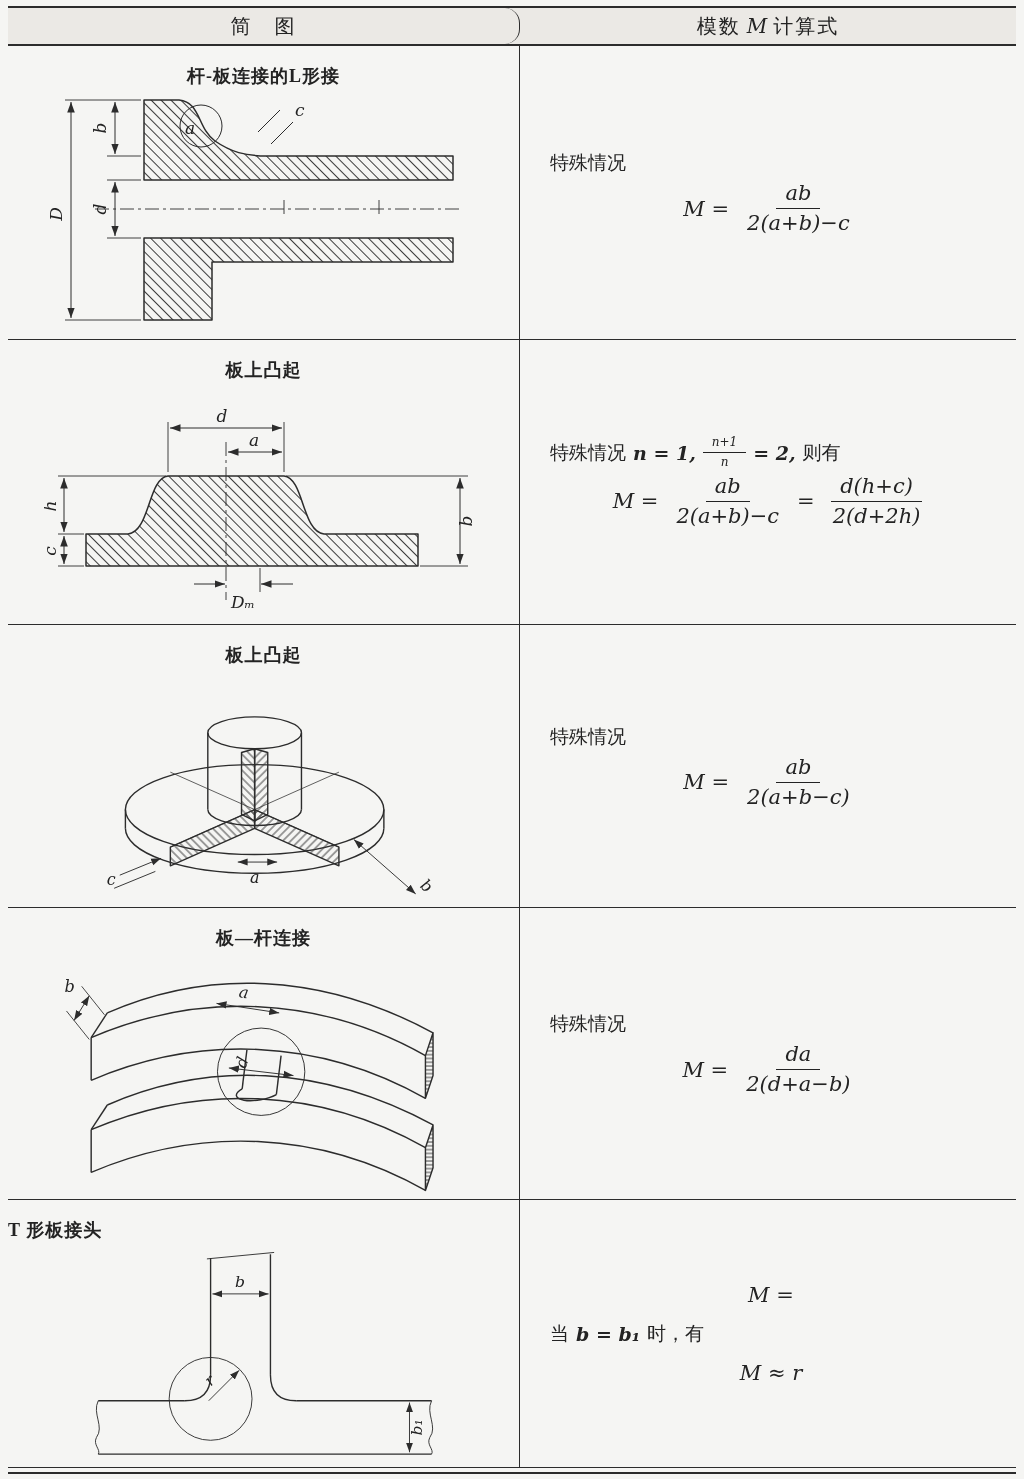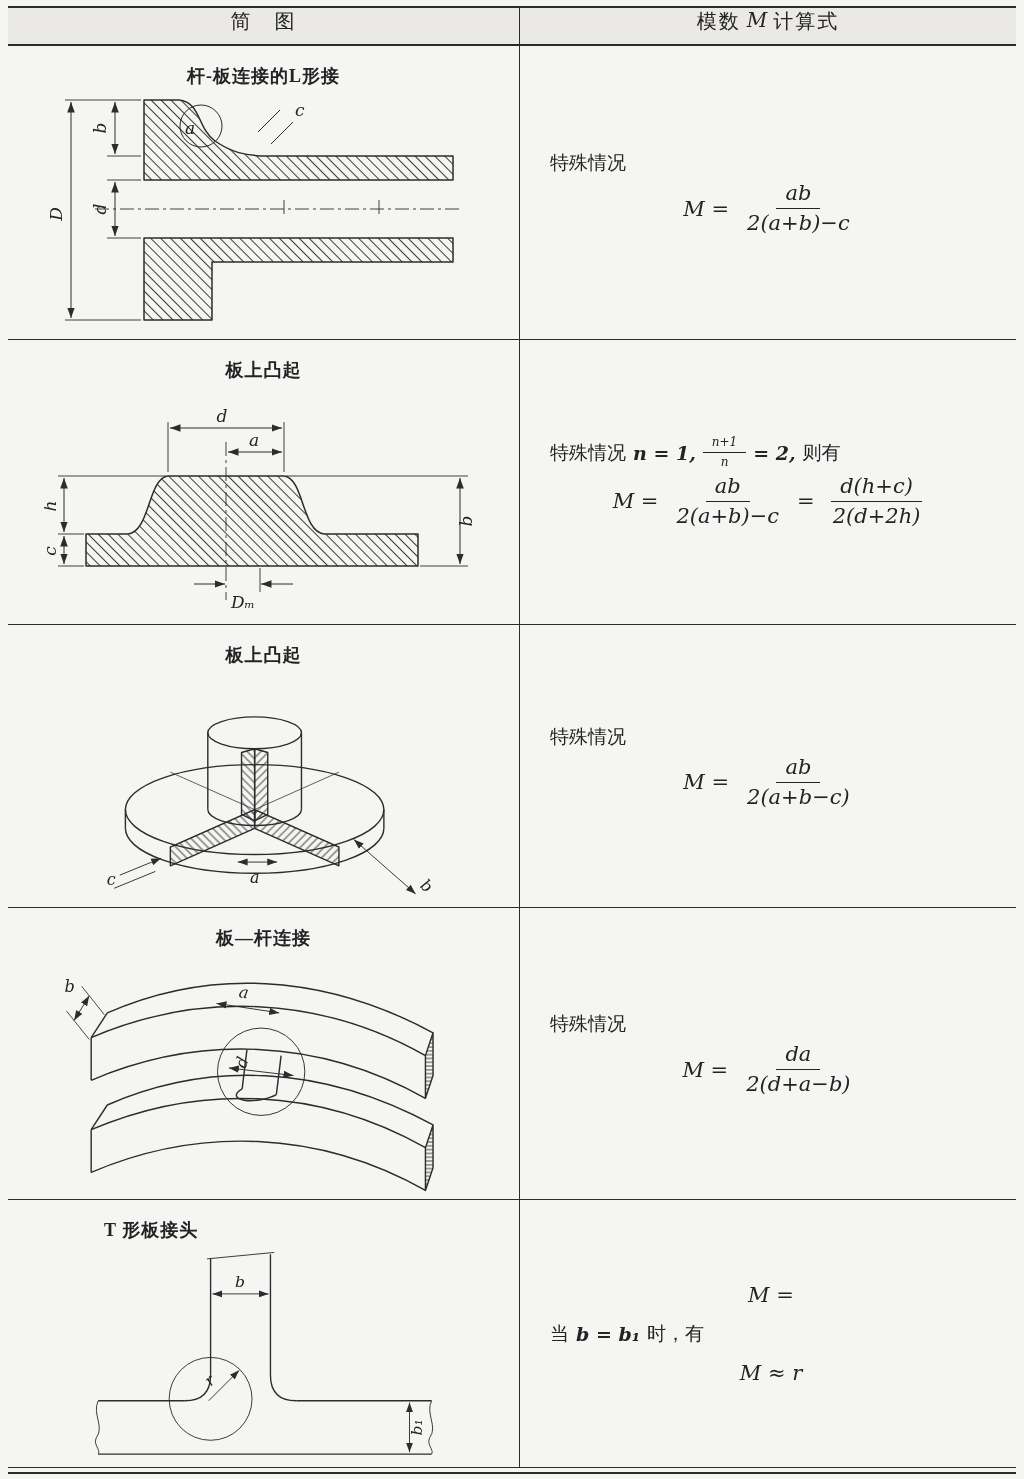--- a/index.html
+++ b/index.html
@@ -17,22 +17,22 @@
     border-bottom:2.5px solid #2c2c2c;
     padding-bottom:4px;
   }
   .thead{
     display:flex;
     height:38px;
     background:#ebe9e5;
     border-bottom:2px solid #2c2c2c;
   }
   .hcell{
-    display:flex;justify-content:center;
-    font-size:20px;letter-spacing:2px;gap:6px;
+    display:flex;align-items:center;justify-content:center;
+    font-size:20px;letter-spacing:2px;gap:6px;border-radius:15px;
   }
   .hcell .hm{
     font-family:"DejaVu Serif","Liberation Serif",serif;
     font-style:italic;letter-spacing:0;
   }
   .lcol{width:512px;border-right:1.2px solid #2c2c2c}
   .rcol{flex:1}
   .row{display:flex;border-bottom:1px solid #2c2c2c}
   .row:last-child{border-bottom:1px solid #2c2c2c}
   .dcell{
@@ -40,21 +40,21 @@
     display:flex;flex-direction:column;align-items:center;
     padding-top:18px;
   }
   .fcell{
     flex:1;display:flex;flex-direction:column;justify-content:center;
     padding:0 24px 0 30px;gap:6px;
   }
   .title{
     font-weight:700;font-size:18px;letter-spacing:1px;margin-bottom:4px;font-family:Liberation Serif, serif;
   }
-  .title.left{align-self:flex-start;margin-left:96px}
+  .title.left{align-self:flex-start;}
   .note{
     font-size:19px;display:flex;align-items:center;gap:7px;
     align-self:flex-start;
   }
   .note .m{
     font-family:"DejaVu Serif","Liberation Serif",serif;font-style:italic;font-size:19px;font-weight:bold;
   }
   .formula{
     align-self:center;display:flex;align-items:center;gap:9px;
     font-family:"DejaVu Serif","Liberation Serif",serif;

